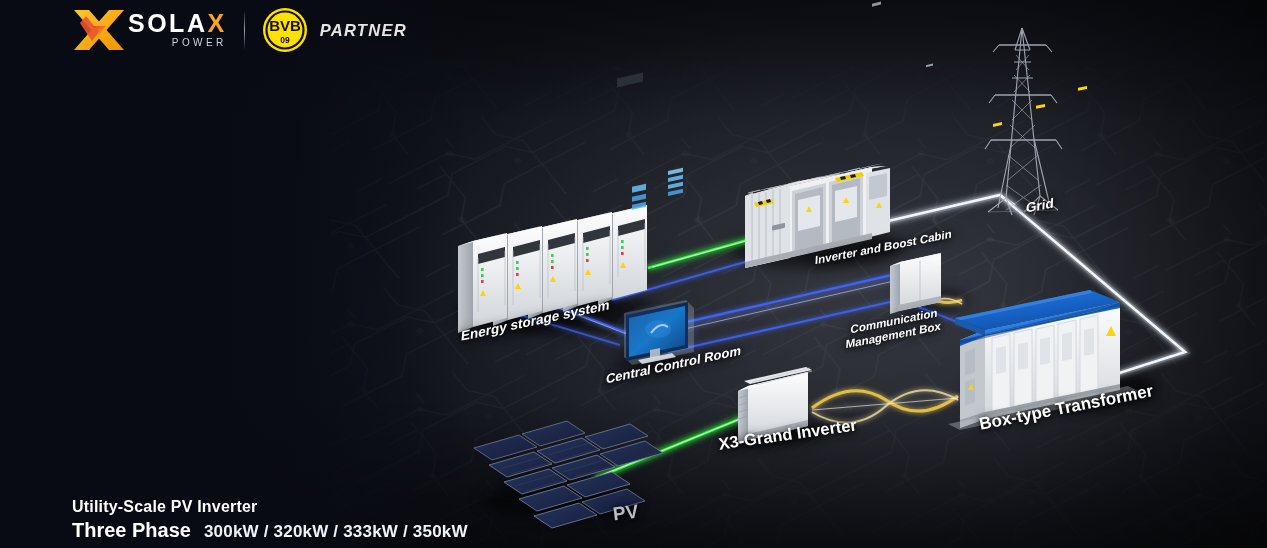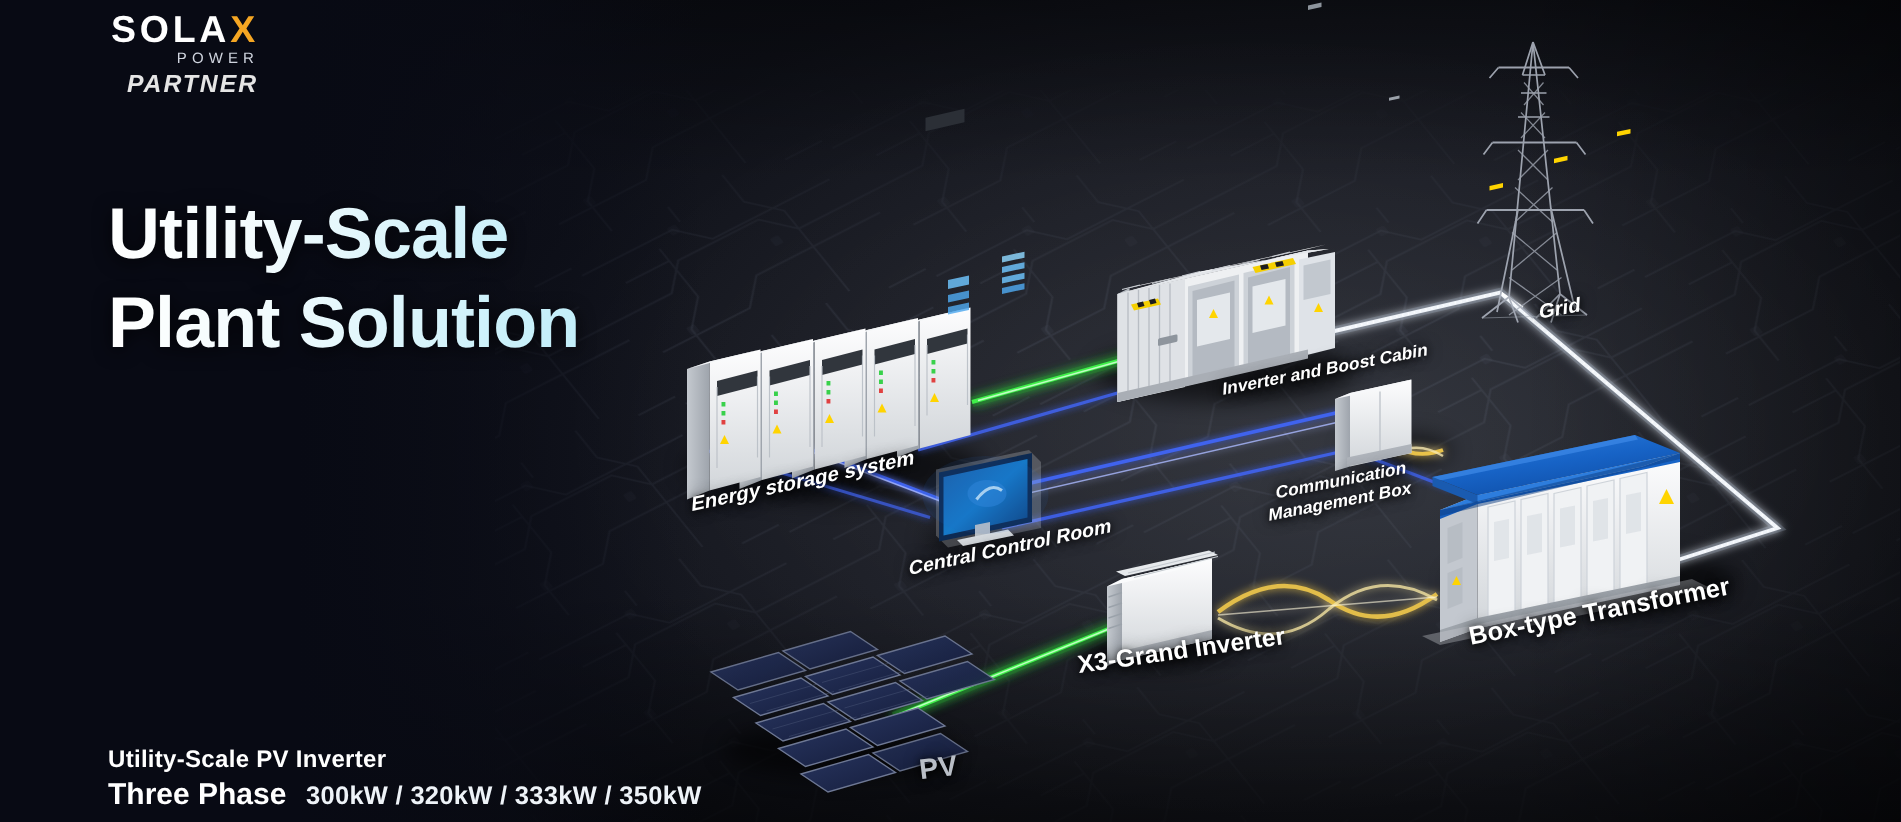--- a/index.html
+++ b/index.html
@@ -30,21 +30,21 @@
       linear-gradient(180deg, rgba(0,0,0,.42) 0%, rgba(0,0,0,0) 22%, rgba(0,0,0,0) 72%, rgba(0,0,0,.55) 100%),
       linear-gradient(90deg, rgba(0,0,0,.30) 0%, rgba(0,0,0,0) 30%, rgba(0,0,0,0) 80%, rgba(0,0,0,.42) 100%);
   }
   
   .circuit { position:absolute; inset:0; opacity:.40; }
 
   
   #scene { position:absolute; left:0; top:0; width:1267px; height:548px; }
 
   
-  .brand { position:absolute; left:72px; top:8px; height:44px; display:flex; align-items:center; gap:0px;flex-direction:column; }
+  .brand { position:absolute; left:72px; top:8px; height:44px; display:flex; align-items:center; gap:0px; }
   .solax-x { width:54px; height:44px; }
   .solax-word { display:flex; flex-direction:column; align-items:flex-end; margin-left:2px; }
   .solax-main { font-size:25px; font-weight:bold; color:#fff; letter-spacing:2.5px; line-height:1;
                 font-family:"Liberation Sans", sans-serif; display:flex; align-items:baseline;}
   .solax-main .xa { color:#f5a623; }
   .solax-sub { font-size:10px; font-weight:normal; color:#cfd4de; letter-spacing:3.4px; line-height:1.4; }
   .brand-div { width:1px; height:40px; background:linear-gradient(180deg,rgba(255,255,255,0),#9aa2b4,rgba(255,255,255,0)); margin:0 17px; }
   .bvb { width:46px; height:46px; }
   .partner { font-size:16.5px; font-weight:bold; color:#e5e5e5; letter-spacing:1.3px; margin-left:12px; font-style:italic;}
 
@@ -538,24 +538,20 @@
     <div class="brand-div"></div>
     <svg class="bvb" viewBox="0 0 46 46">
       <circle cx="23" cy="23" r="22" fill="#ffe000"></circle>
       <circle cx="23" cy="23" r="18.5" fill="none" stroke="#111" stroke-width="2.2"></circle>
       <text x="23" y="24" text-anchor="middle" font-family="Liberation Sans, sans-serif" font-size="15" font-weight="bold" fill="#111">BVB</text>
       <text x="23" y="36" text-anchor="middle" font-family="Liberation Sans, sans-serif" font-size="8.5" font-weight="bold" fill="#111">09</text>
     </svg>
     <div class="partner">PARTNER</div>
   </div>
 
-  <div class="headline">
-    <div class="ln">Utility-Scale</div>
-    <div class="ln">Plant Solution</div>
-  </div>
 
   <div class="footer">
     <div class="f-row1">
       <span class="f-t1">Utility-Scale PV Inverter</span>
     </div>
     <div class="f-row2">
       <span class="f-t2">Three Phase</span>
       <span class="f-t3">300kW / 320kW / 333kW / 350kW</span>
     </div>
   </div>

